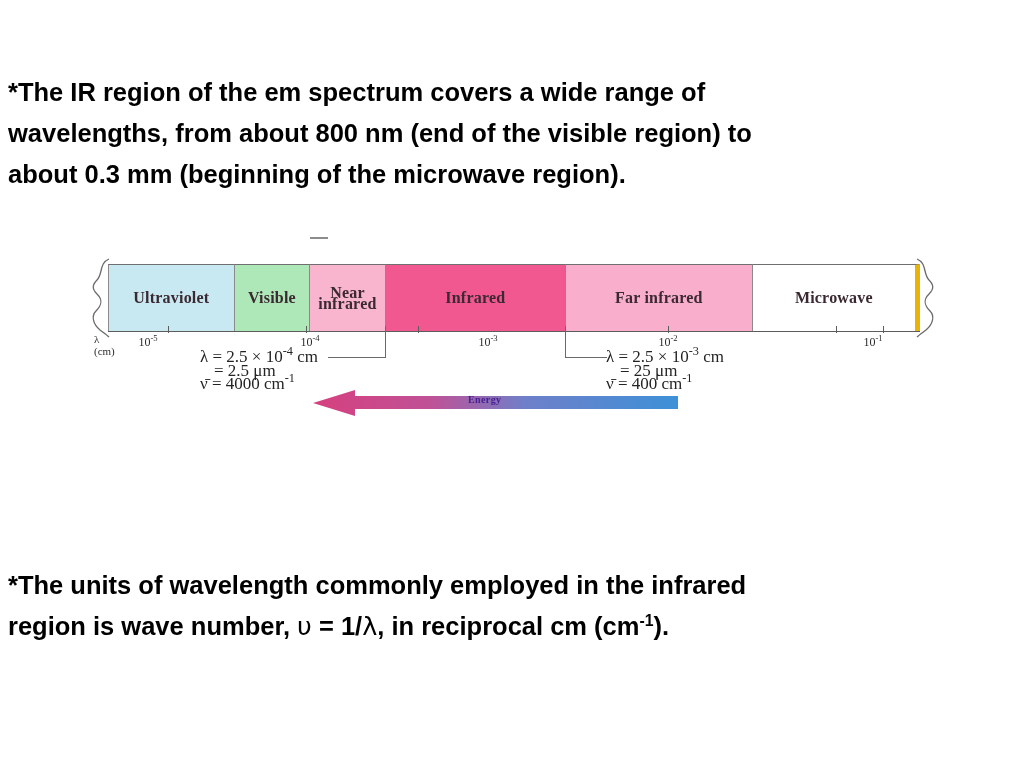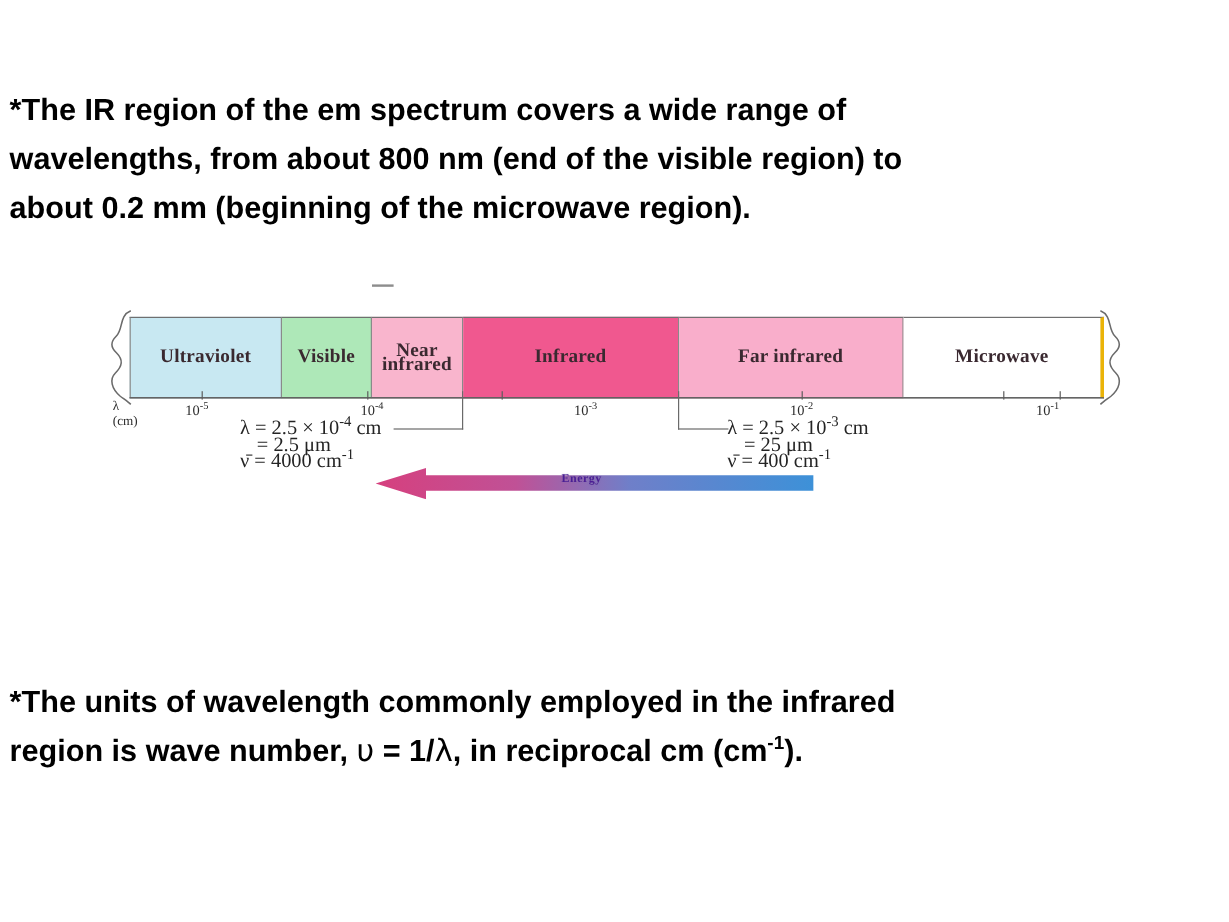--- a/index.html
+++ b/index.html
@@ -81,21 +81,21 @@
     height: 100%;
     box-sizing: border-box;
     border-top: 1px solid #6f6f6f;
     border-bottom: 1px solid #6f6f6f;
     border-right: 1px solid #8a8a8a;
     display: flex;
     align-items: center;
     justify-content: center;
   }
   .band:first-child { border-left: 1px solid #8a8a8a; }
-  .band:last-child  { border-right: 3px solid #eab308; }
+  .band:last-child  { border-right: 5px solid #eab308; }
   .band-label {
     font-family: "Liberation Serif", serif;
     font-size: 16px;
     font-weight: bold;
     color: #3a2930;
     text-align: center;
     line-height: 11.5px;
     letter-spacing: 0.2px;
     white-space: pre-line;
   }
@@ -195,21 +195,21 @@
     letter-spacing: 0.4px;
     text-shadow: 0 0 1px rgba(120,120,160,0.7);
   }
 </style>
 </head>
 <body>
 
 <div class="para" id="top-paragraph">
   <div>*The IR region of the em spectrum covers a wide range of</div>
   <div>wavelengths, from about 800 nm (end of the visible region) to</div>
-  <div class="lastline">about 0.2 mm (beginning of the microwave region).</div>
+  <div class="lastline">about 0.3 mm (beginning of the microwave region).</div>
 </div>
 
 <div id="figure">
 
   <div id="stray-dash"></div>
 
   <svg class="brace" id="brace-left" viewBox="0 0 22 80" preserveAspectRatio="none">
     <path d="M19 1 C 9 5, 13 16, 7 22 C 2 27, 2 31, 7 36 C 13 42, 12 47, 6 53 C 1 58, 3 66, 10 72 C 14 75, 17 77, 19 79" fill="none" stroke="#6b6b6b" stroke-width="1.3"></path>
   </svg>
 
@@ -242,21 +242,21 @@
   <div id="axis"></div>
 
   <div class="tick" style="left:80px"></div>
   <div class="tick" style="left:330px"></div>
   <div class="tick" style="left:580px"></div>
   <div class="tick" style="left:748px"></div>
   <div class="tick" style="left:795px"></div>
 
   <div class="tick" style="left:218px"></div>
 
-  <div class="tick-label" style="left:76px">
+  <div class="tick-label" style="left:60px">
     <span>10</span><sup>-5</sup>
   </div>
   <div class="tick-label" style="left:222px">
     <span>10</span><sup>-4</sup>
   </div>
   <div class="tick-label" style="left:400px">
     <span>10</span><sup>-3</sup>
   </div>
   <div class="tick-label" style="left:580px">
     <span>10</span><sup>-2</sup>

